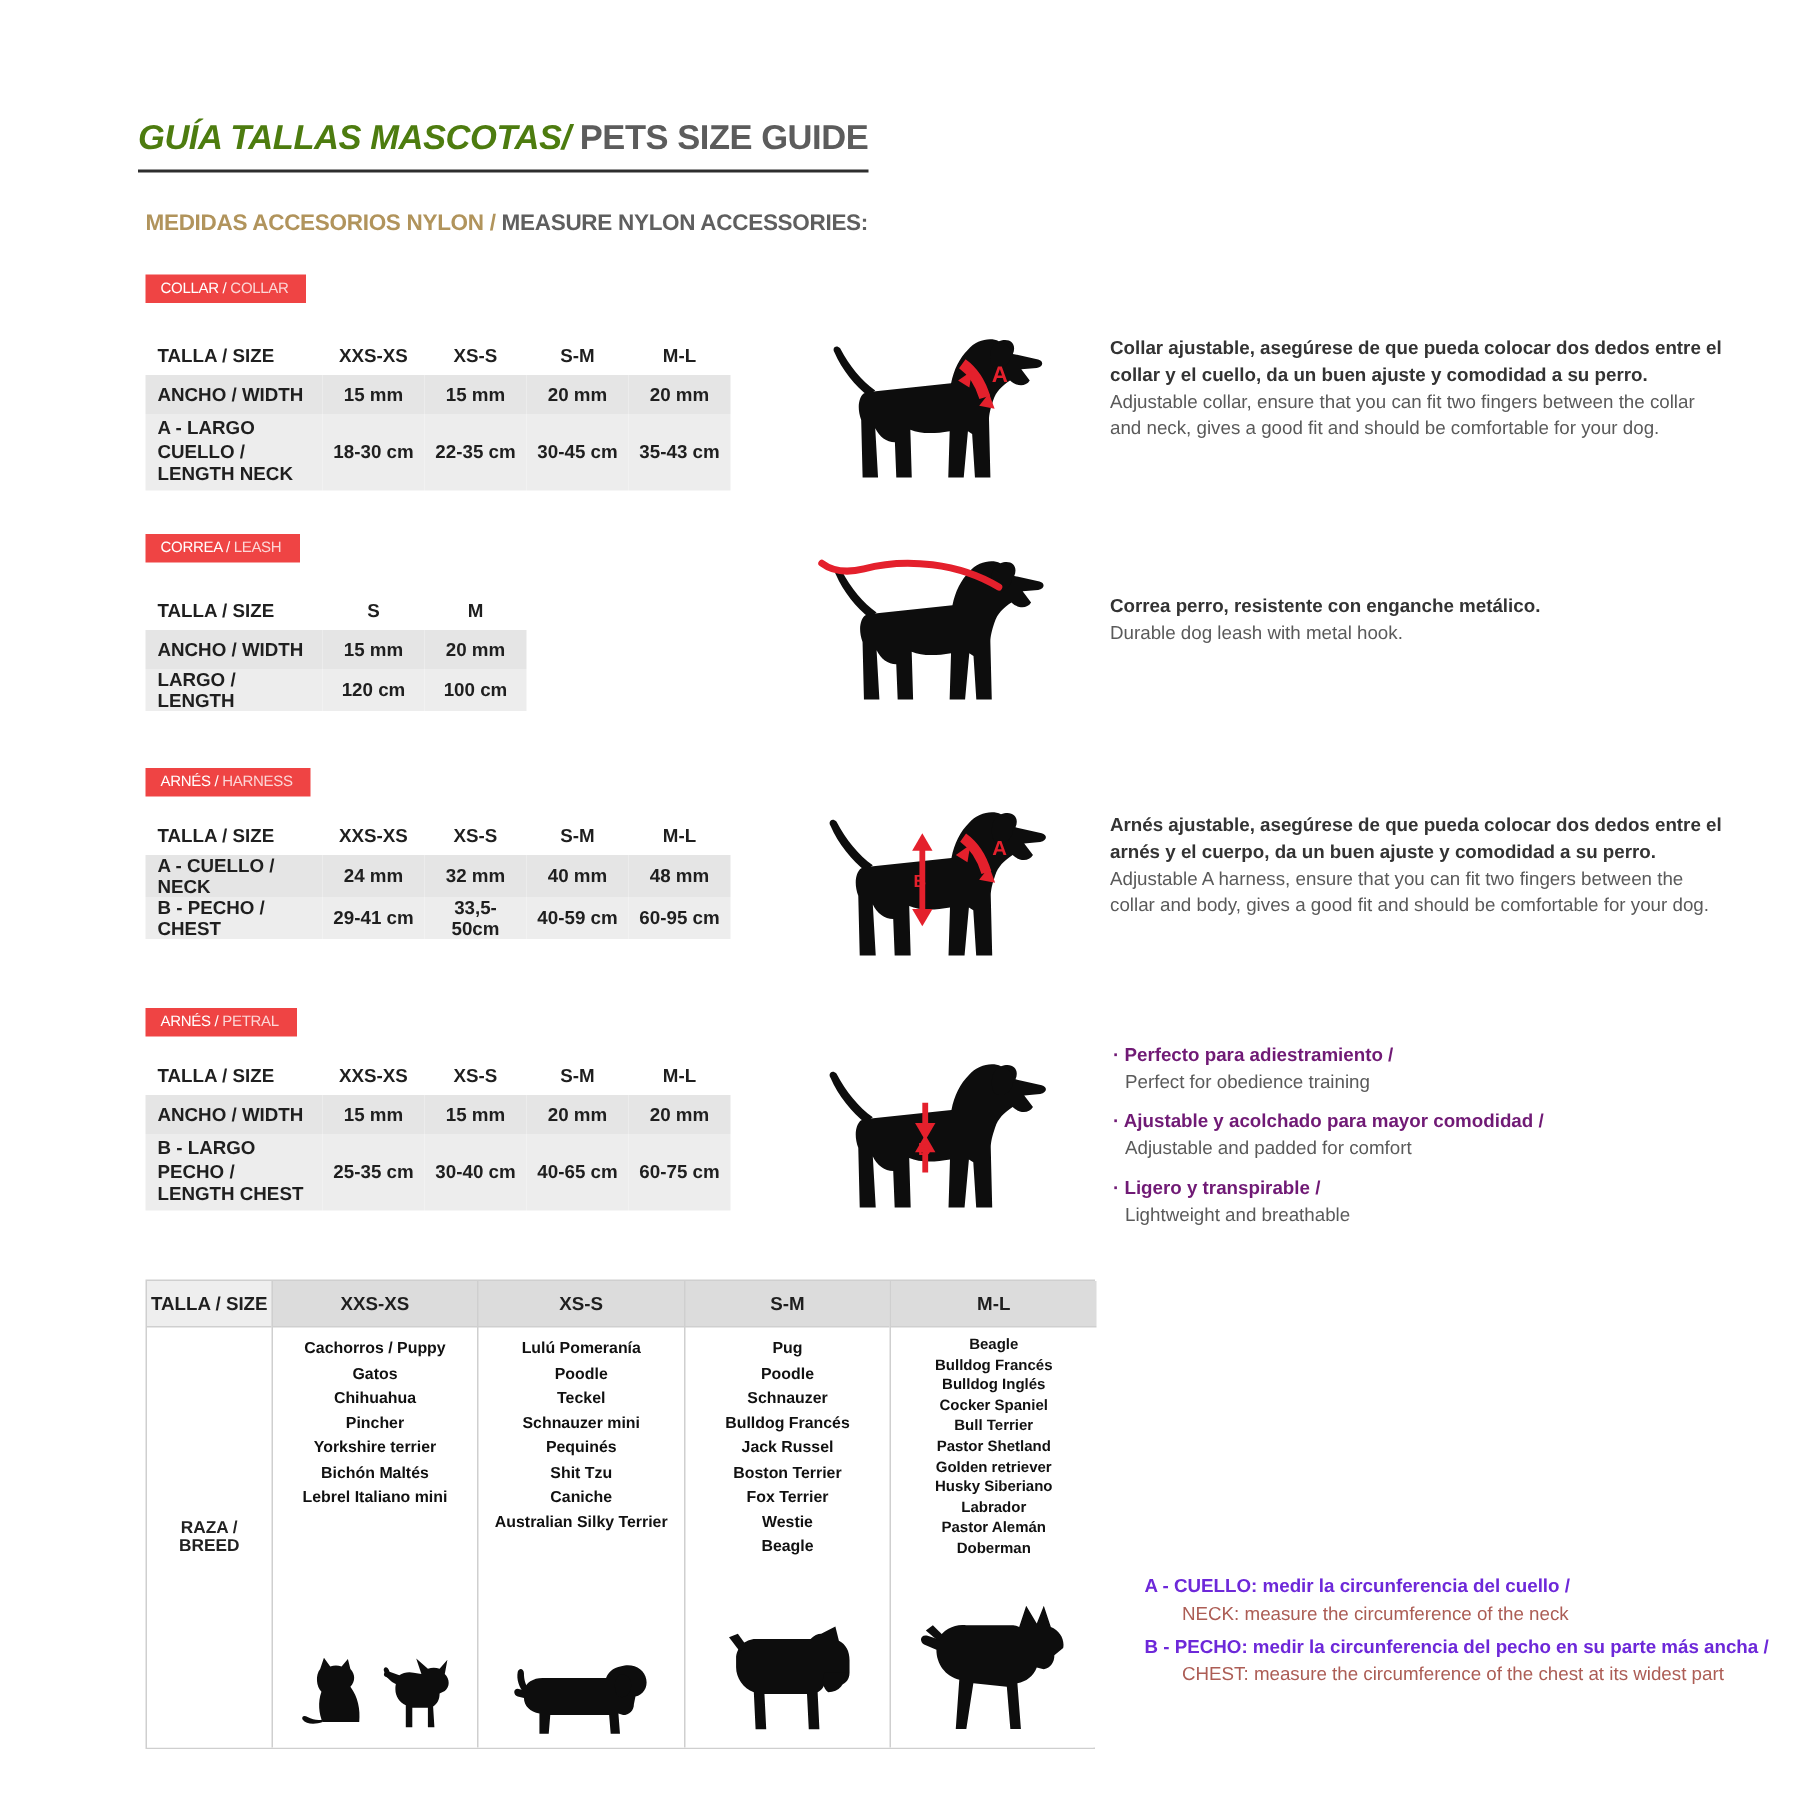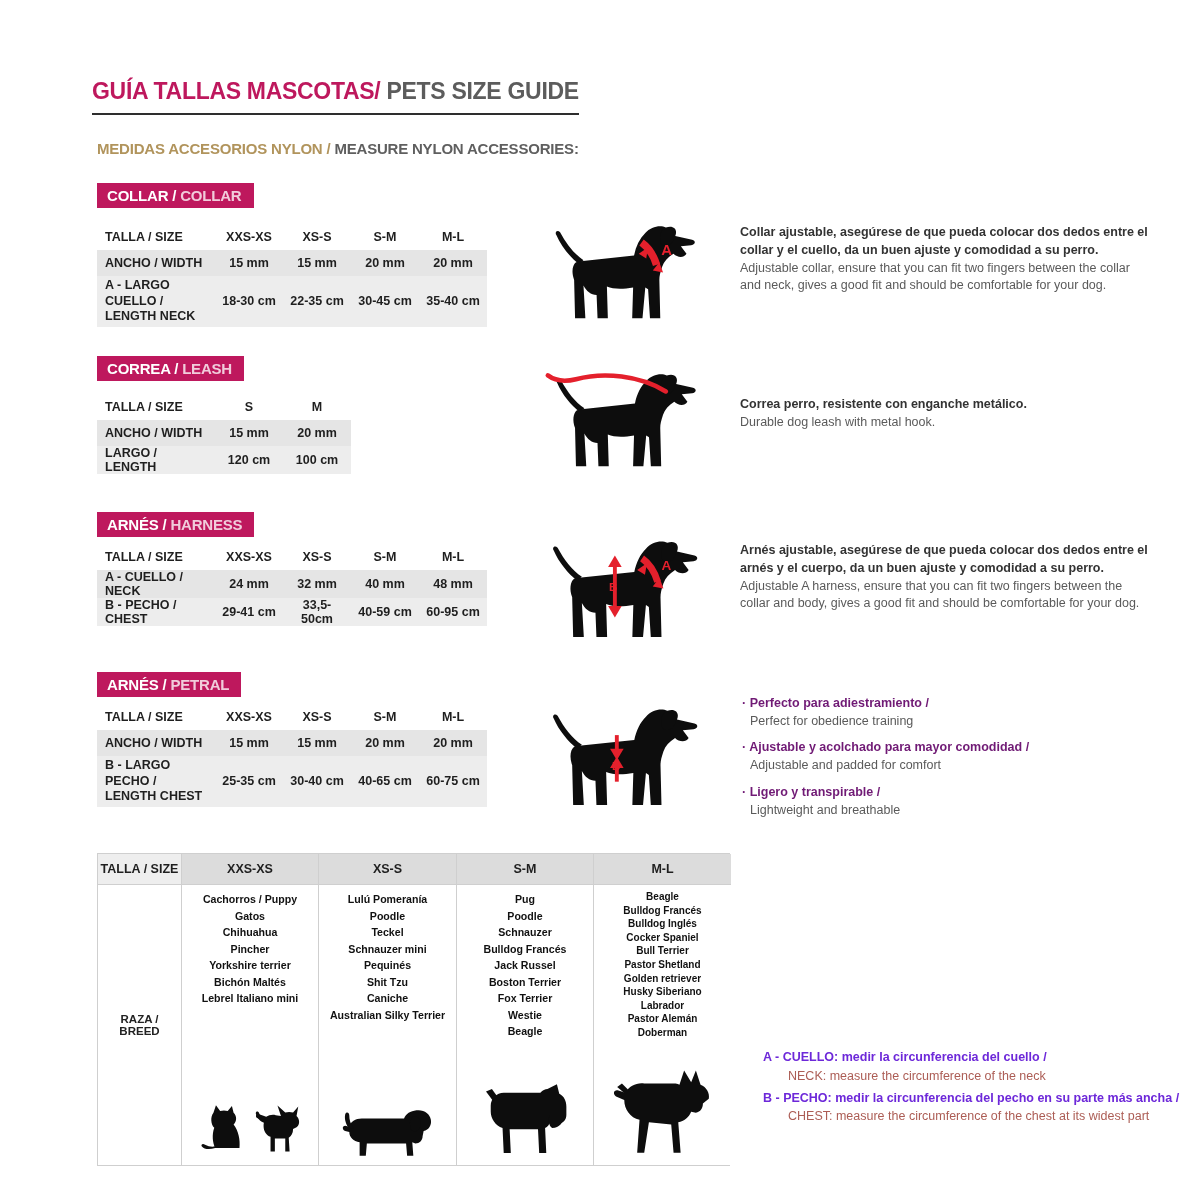--- a/index.html
+++ b/index.html
@@ -4,28 +4,28 @@
 <style>
   * { margin:0; padding:0; box-sizing:border-box; }
   html,body { background:#fff; }
   .page {
     position:relative; width:1200px; height:1200px; background:#ffffff;
     font-family:"Liberation Sans", sans-serif; color:#222; overflow:hidden;
   }
   
   .title { position:absolute; left:92px; top:78px; font-size:23px; font-weight:bold;
            letter-spacing:-0.3px; border-bottom:2px solid #2e2e2e; padding-bottom:8px; }
-  .title .es { color:#be185d; }
+  .title .es { color:#4d7c0f;font-style:italic; }
   .title .en { color:#5c5c5c; }
   .subtitle { position:absolute; left:97px; top:140px; font-size:15px; font-weight:bold; letter-spacing:-0.2px; }
   .subtitle .es { color:#b1945c; }
   .subtitle .en { color:#5f5f5f; }
 
   
-  .badge { position:absolute; background:#be185d; color:#fff; font-size:15px; font-weight:bold;
+  .badge { position:absolute; background:#ef4444; color:#fff; font-size:10px; font-weight:normal;
            padding:4px 12px 4px 10px; letter-spacing:-0.2px; }
   .badge .en { color:rgba(255,255,255,0.78); }
 
   
   table.acc { position:absolute; border-collapse:collapse; font-size:12.5px; font-weight:bold; color:#1f1f1f; }
   table.acc td { padding:0 4px; height:26px; text-align:center; vertical-align:middle; }
   table.acc td.lbl { text-align:left; padding-left:8px; width:118px; }
   table.acc td.val { width:68px; }
   table.acc tr.h  td { background:#ffffff; }
   table.acc tr.r1 td { background:#e5e5e5; }
@@ -101,21 +101,21 @@
       <td class="val">15 mm</td>
       <td class="val">15 mm</td>
       <td class="val">20 mm</td>
       <td class="val">20 mm</td>
     </tr>
     <tr class="r2 tall">
       <td class="lbl wrap">A - LARGO CUELLO / LENGTH NECK</td>
       <td class="val">18-30 cm</td>
       <td class="val">22-35 cm</td>
       <td class="val">30-45 cm</td>
-      <td class="val">35-40 cm</td>
+      <td class="val">35-43 cm</td>
     </tr>
   </tbody>
     </table>
   <div class="dogfig" style="left:545px; top:220px;">
     <svg width="165" height="103" viewBox="0 0 170 110">
       <path fill="#0d0d0d" d="M33,47 C24,40 14,28 9,16 C7,13 10,10 13,13 C20,26 28,36 38,43 Z"></path>
       <path fill="#0d0d0d" d="M35,44 L92,38 C94,28 98,20 104,14 C110,7 120,5 126,8 C134,5 139,10 136,17 L154,21 C158,22 158,26 153,27 L142,28 L148,36 C145,41 138,40 134,36 C128,40 124,44 122,50 C120,56 119,60 119,64 L120,105 L109,105 L107,74 L104,72 L101,105 L90,105 L91,72 C80,74 70,74 63,71 L64,105 L53,105 L52,80 C46,80 41,76 38,70 L40,105 L29,105 L28,64 C25,56 26,48 30,45 Z"></path>
       <path fill="#0d0d0d" d="M123,10 C131,7 136,13 134,21 C132,27 126,30 121,26 C119,21 119,14 123,10 Z"></path>
       <path d="M100,24 C107,29 113,38 116,48" stroke="#e4202c" stroke-width="8" fill="none"></path>
       <polygon points="97,36 107,29 105,41" fill="#e4202c"></polygon>

